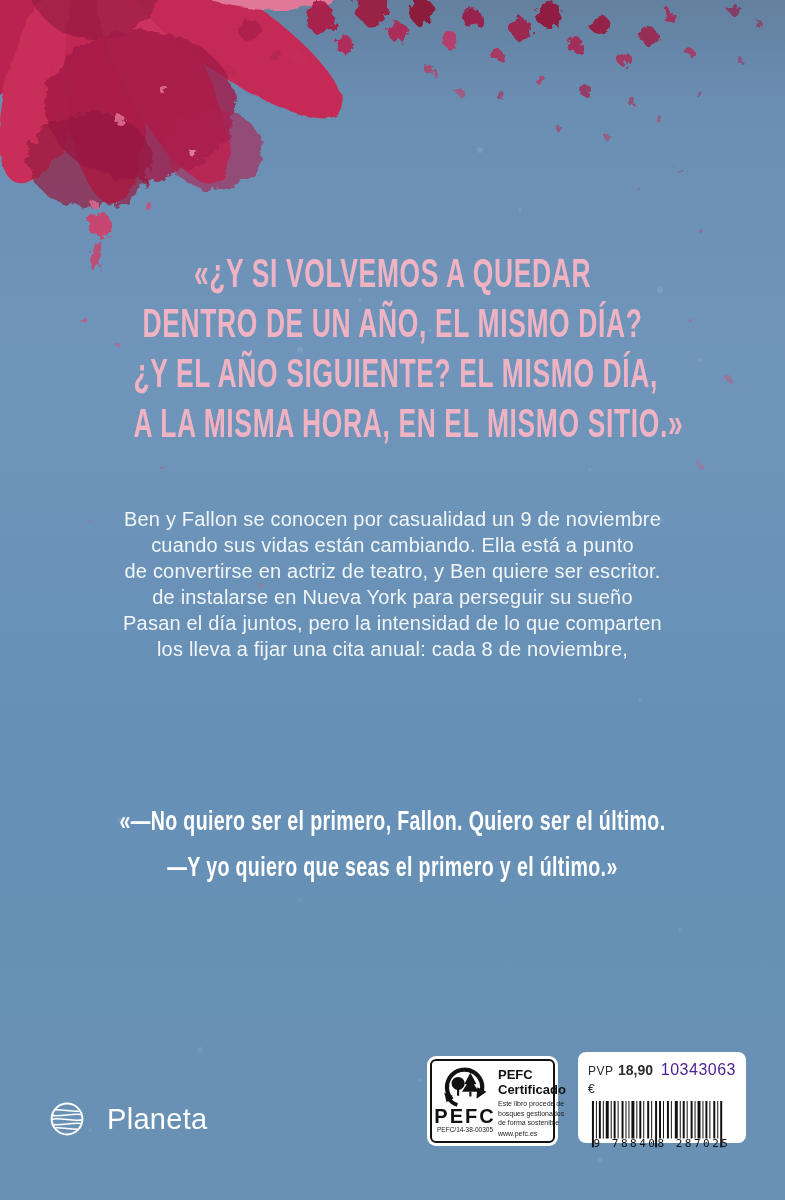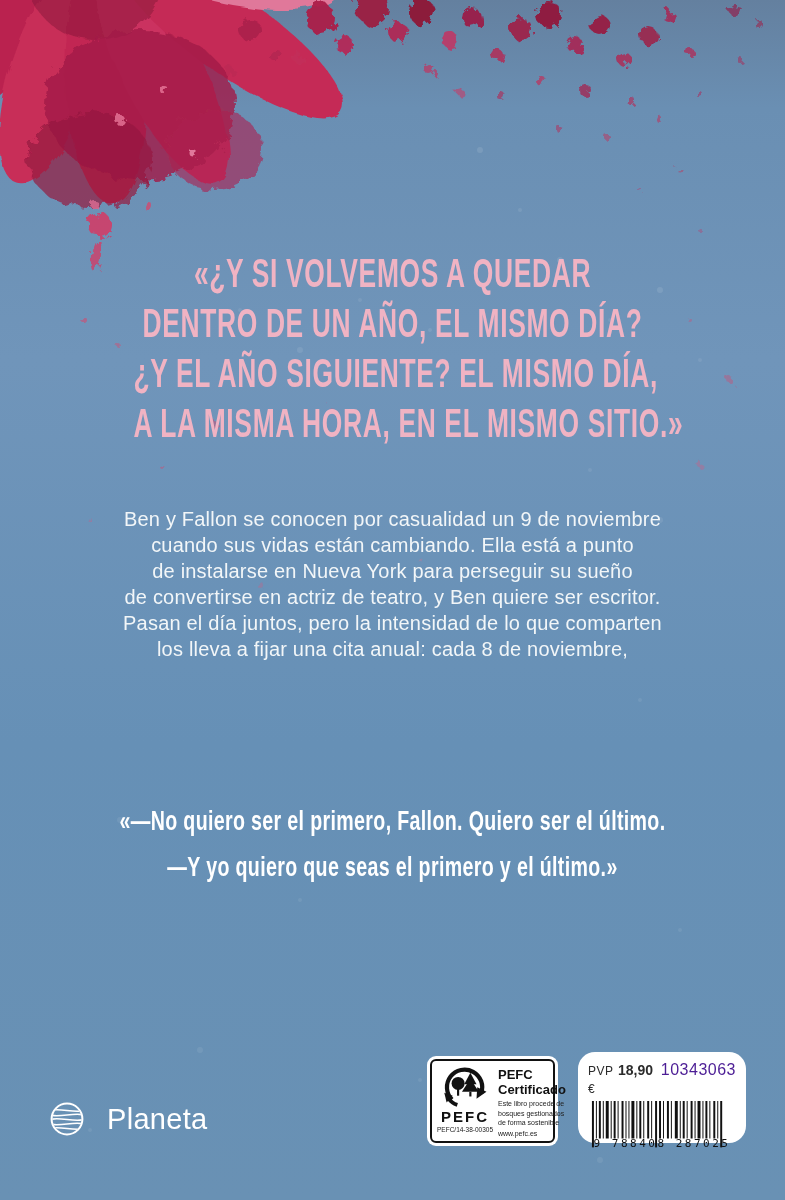--- a/index.html
+++ b/index.html
@@ -35,30 +35,30 @@
   
   .pefc{
     position:absolute;left:427px;top:1056px;width:131px;height:90px;
     background:#fff;border-radius:9px;box-sizing:border-box;padding:3px;
   }
   .pefc-inner{
     width:100%;height:100%;box-sizing:border-box;border:2.5px solid #111;border-radius:6px;
     display:flex;align-items:stretch;padding:4px 5px;gap:5px;background:#fff;
   }
   .pefc-left{width:56px;display:flex;flex-direction:column;align-items:center;justify-content:flex-start;}
-  .pefc-word{font-weight:700;font-size:15px;letter-spacing:2px;color:#111;line-height:15px;margin-top:1px;}
+  .pefc-word{font-weight:700;font-size:20px;letter-spacing:2px;color:#111;line-height:15px;margin-top:1px;}
   .pefc-code{font-size:6.5px;color:#222;margin-top:2px;white-space:nowrap;}
   .pefc-right{flex:1;display:flex;flex-direction:column;justify-content:space-between;padding-top:2px;}
   .pefc-title{font-weight:700;font-size:13px;color:#111;}
   .pefc-body{font-size:7px;line-height:9.5px;color:#222;}
   .pefc-url{font-size:7px;color:#222;}
   
   .pricebox{
     position:absolute;left:578px;top:1052px;width:168px;height:91px;
-    background:#fff;border-radius:17px;box-sizing:border-box;padding:9px 10px 6px 10px;
+    background:#fff;border-radius:8px;box-sizing:border-box;padding:9px 10px 6px 10px;
     display:flex;flex-direction:column;
   }
   .price-row{display:flex;justify-content:space-between;align-items:baseline;color:#2b2b2b;}
   .pvp{font-size:12px;letter-spacing:.5px;}
   .price-val{font-weight:700;font-size:14px;}
   .cur{font-size:12px;}
   .edition{font-size:16px;color:#4c1d95;letter-spacing:.5px;}
   .bars-wrap{position:relative;flex:1;margin-top:4px;}
   .bars-wrap svg{display:block;width:100%;height:100%;}
   .barcode-digits{
@@ -209,22 +209,22 @@
   <div class="headline">
     <div>«¿Y SI VOLVEMOS A QUEDAR</div>
     <div>DENTRO DE UN AÑO, EL MISMO DÍA?</div>
     <div>¿Y EL AÑO SIGUIENTE? EL MISMO DÍA,</div>
     <div>A LA MISMA HORA, EN EL MISMO SITIO.»</div>
   </div>
 
   <div class="synopsis">
     <div>Ben y Fallon se conocen por casualidad un 9 de noviembre</div>
     <div>cuando sus vidas están cambiando. Ella está a punto</div>
+    <div>de convertirse en actriz de teatro, y Ben quiere ser escritor.</div>
     <div>de instalarse en Nueva York para perseguir su sueño</div>
-    <div>de convertirse en actriz de teatro, y Ben quiere ser escritor.</div>
     <div>Pasan el día juntos, pero la intensidad de lo que comparten</div>
     <div>los lleva a fijar una cita anual: cada 8 de noviembre,</div>
   </div>
 
   <div class="dialogue">
     <div>«—No quiero ser el primero, Fallon. Quiero ser el último.</div>
     <div>—Y yo quiero que seas el primero y el último.»</div>
   </div>
 
   <div class="publisher">

